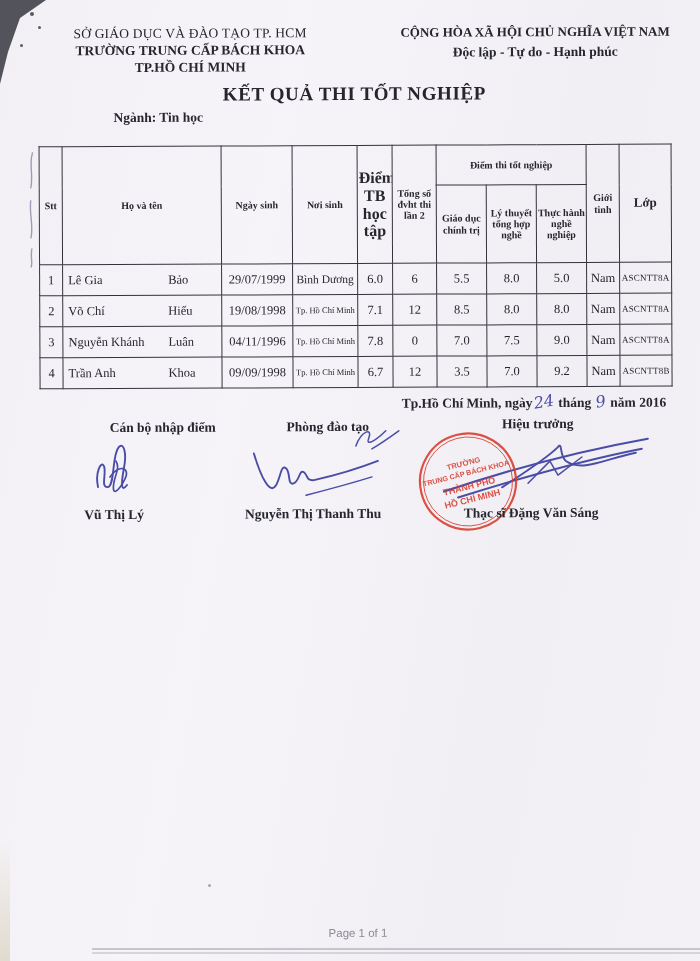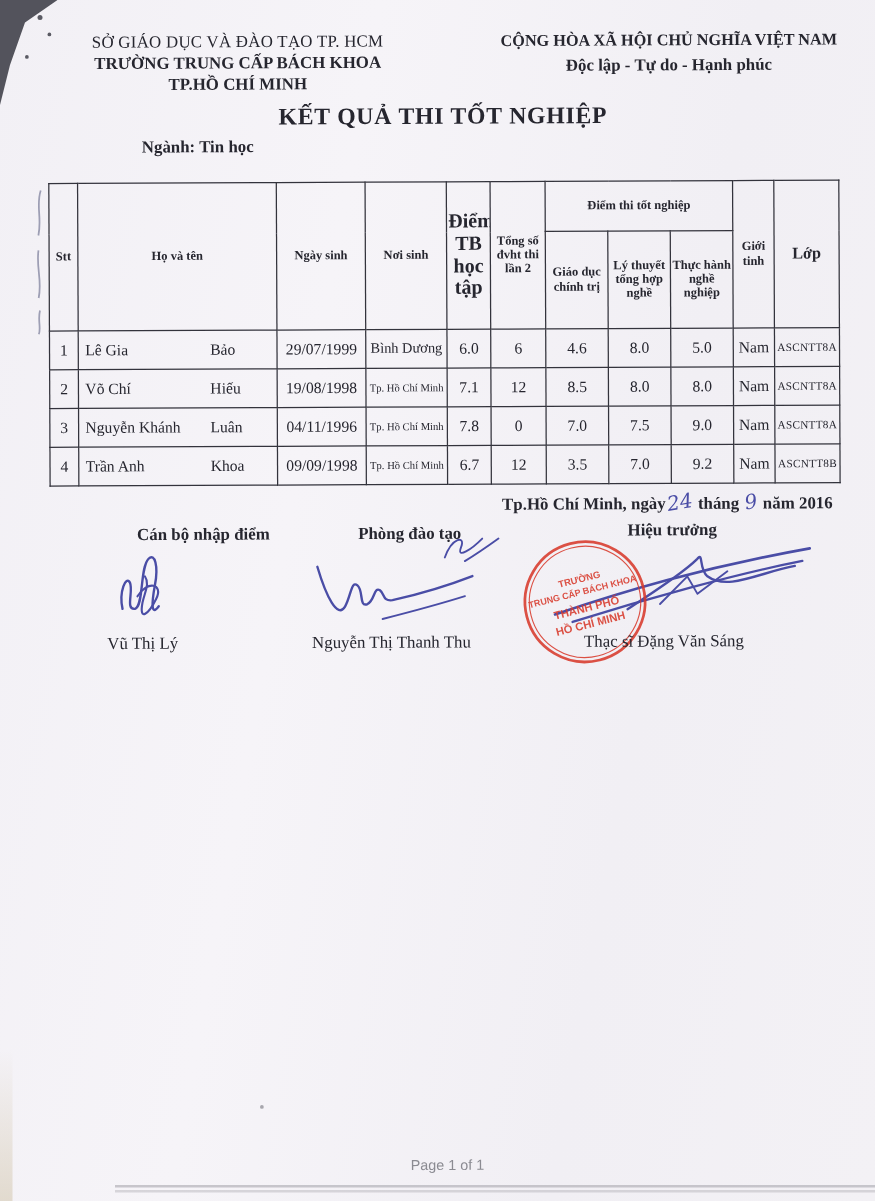--- a/index.html
+++ b/index.html
@@ -72,21 +72,21 @@
     font-size:13.5px;font-weight:bold;white-space:nowrap;}
   .hand{
     font-family:"DejaVu Serif", serif;font-style:italic;font-weight:normal;
     color:var(--ink-blue,#4a4da6);font-size:16px;display:inline-block;
     transform:rotate(-9deg);margin:0 1px;
   }
   .sig-title{position:absolute;font-size:13.5px;font-weight:bold;text-align:center;}
   .sig-title.t1{top:419px;left:84px;width:158px;}
   .sig-title.t2{top:419px;left:254px;width:148px;}
   .sig-title.t3{top:417px;left:467px;width:142px;}
-  .sig-name{position:absolute;font-size:13.5px;font-weight:normal;text-align:center;}
+  .sig-name{position:absolute;font-size:13.5px;font-weight:bold;text-align:center;}
   .sig-name.n1{top:506px;left:58px;width:112px;}
   .sig-name.n2{top:506px;left:224px;width:178px;}
   .sig-name.n3{top:506px;left:438px;width:186px;}
 
   svg.sig{position:absolute;overflow:visible;}
   .sig path{fill:none;stroke:var(--ink-blue,#4a4da6);stroke-linecap:round;stroke-linejoin:round;}
 
   .stamp{position:absolute;left:396px;top:410px;width:144px;height:144px;}
   .stamp *{fill:none;}
   .stamp .ring{stroke:var(--stamp-red,#d83a2c);}
@@ -149,21 +149,21 @@
         </tr>
       </thead>
       <tbody>
           <tr>
             <td>1</td>
             <td class="cell-name"><span class="fn">Lê Gia</span><span class="ln">Bảo</span></td>
             <td>29/07/1999</td>
             <td class="cell-pob">Bình Dương</td>
             <td>6.0</td>
             <td>6</td>
-            <td>4.6</td>
+            <td>5.5</td>
             <td>8.0</td>
             <td>5.0</td>
             <td>Nam</td>
             <td class="cell-cls">ASCNTT8A</td>
           </tr>
           <tr>
             <td>2</td>
             <td class="cell-name"><span class="fn">Võ Chí</span><span class="ln">Hiếu</span></td>
             <td>19/08/1998</td>
             <td class="cell-pob xs">Tp. Hồ Chí Minh</td>

